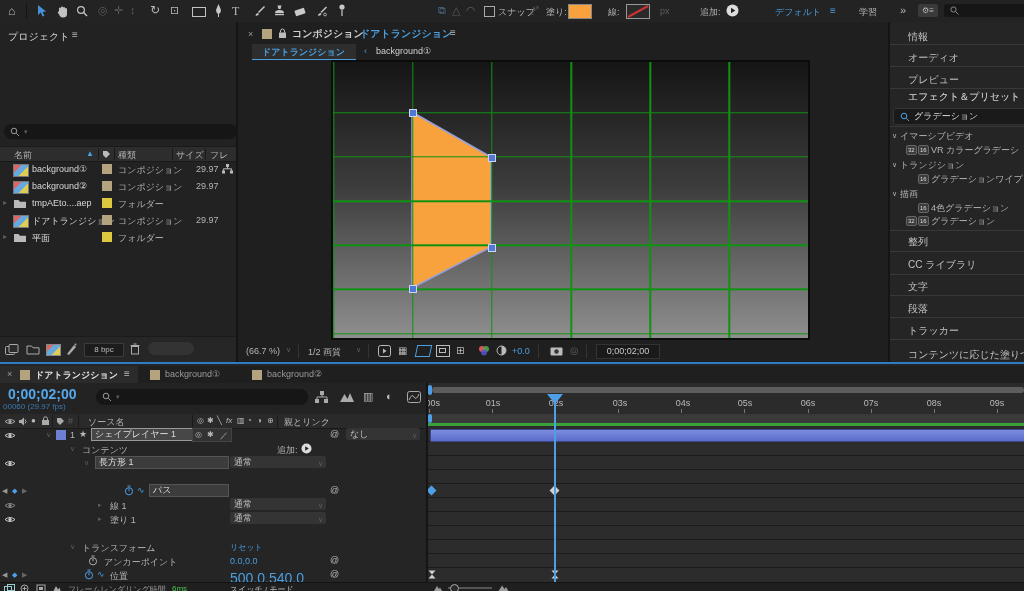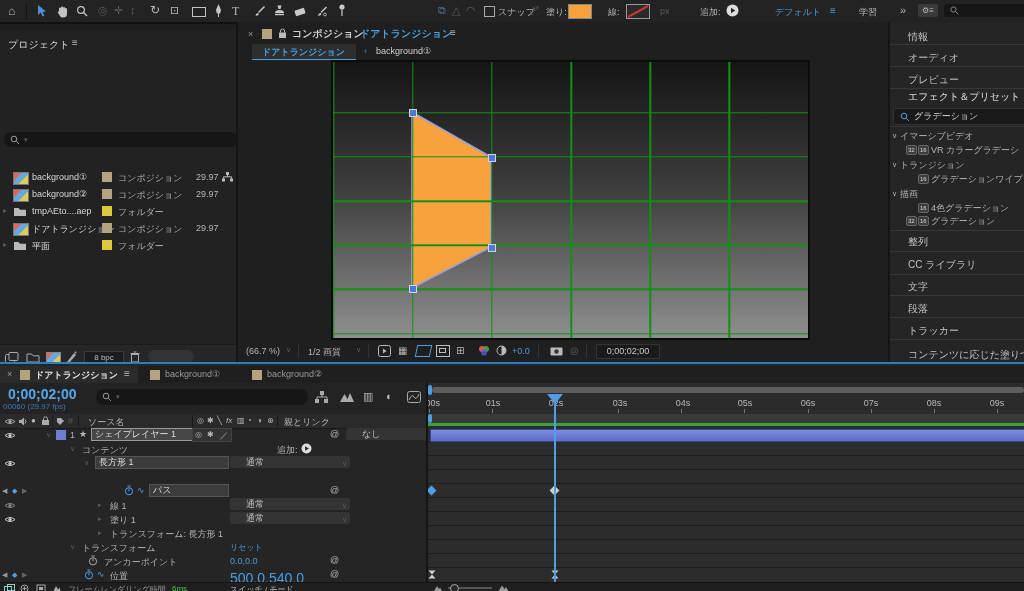--- a/index.html
+++ b/index.html
@@ -6,21 +6,21 @@
   #app{position:relative;width:1024px;height:591px;background:#1e1e1e;overflow:hidden;
        font-family:"Liberation Sans","DejaVu Sans",sans-serif;font-size:10px;color:#c8c8c8;}
   .abs{position:absolute;}
   .t{white-space:nowrap;font-size:10px;color:#c3c3c3;}
   .t9{white-space:nowrap;font-size:9px;color:#b5b5b5;}
   .blue{color:#4A9FE0;}
   .dim{color:#5d5d5d;}
   .panel{background:#252525;}
   .hairline{background:#383838;height:1px;}
   .vline{background:#151515;width:2px;}
-  .dd{background:#343434;border-radius:2px;color:#c0c0c0;font-size:9px;line-height:12px;padding:0 16px;}
+  .dd{background:#343434;border-radius:2px;color:#c0c0c0;font-size:9px;line-height:12px;padding:0 4px;}
   .namebox{background:#3c3c3c;border:1px solid #555;font-size:9px;line-height:11px;color:#ddd;padding:0 3px;white-space:nowrap;overflow:hidden;}
   .searchbox{background:#161616;border-radius:8px;display:flex;align-items:center;padding:0 6px;gap:4px;}
   .chip{width:10px;height:10px;display:inline-block;}
   .badge{background:#3c3c3c;border:1px solid #666;border-radius:2px;color:#ddd;font-size:6px;line-height:8px;padding:0 1px;display:inline-block;}
   .rowline{background:#1c1c1c;height:1px;}
   .glyph{color:#b8b8b8;}
   .kf{position:absolute;width:7px;height:7px;transform:rotate(45deg);}
   svg{display:block;}
 </style>
 </head>
@@ -121,33 +121,49 @@
     <div class="abs searchbox" style="left:944px;top:4px;width:74px;height:13px;border-radius:3px;">
       <span>
           <svg width="9" height="9">
             <circle cx="3.5" cy="3.5" r="2.6" fill="none" stroke="#888"></circle>
             <line x1="5.6" y1="5.6" x2="8.5" y2="8.5" stroke="#888"></line>
           </svg>
         </span>
     </div>
   </div>
 
-  <div class="abs panel" style="left:0;top:30px;width:236px;height:340px;background:#222;padding-left:6px;">
+  <div class="abs panel" style="left:0;top:22px;width:236px;height:340px;background:#222;padding-left:6px;">
     <div class="abs t" style="left:8px;top:8px;color:#d5d5d5;">プロジェクト</div>
     <div class="abs glyph" style="left:72px;top:7px;">≡</div>
     <div class="abs searchbox" style="left:4px;top:102px;width:222px;height:15px;">
       <span>
           <svg width="10" height="10">
             <circle cx="4" cy="4" r="2.8" fill="none" stroke="#999"></circle>
             <line x1="6.2" y1="6.2" x2="9" y2="9" stroke="#999"></line>
           </svg>
         </span>
       <span class="dim" style="font-size:7px;">▾</span>
     </div>
 
+    <div class="abs" style="left:0;top:124px;width:236px;height:14px;background:#2d2d2d;border-top:1px solid #1a1a1a;border-bottom:1px solid #1a1a1a;">
+      <span class="abs t9" style="left:14px;top:2px;">名前</span>
+      <span class="abs" style="left:86px;top:2px;color:#4A9FE0;font-size:8px;">▲</span>
+      <span class="abs" style="left:102px;top:3px;">
+          <svg width="9" height="9">
+            <path d="M1 1 h4 l3 3 -4 4 -3 -3 Z" fill="#bbb"></path>
+          </svg>
+        </span>
+      <span class="abs t9" style="left:118px;top:2px;">種類</span>
+      <span class="abs t9" style="left:176px;top:2px;">サイズ</span>
+      <span class="abs t9" style="left:210px;top:2px;">フレ</span>
+      <div class="abs" style="left:98px;top:1px;width:1px;height:12px;background:#1a1a1a;"></div>
+      <div class="abs" style="left:114px;top:1px;width:1px;height:12px;background:#1a1a1a;"></div>
+      <div class="abs" style="left:172px;top:1px;width:1px;height:12px;background:#1a1a1a;"></div>
+      <div class="abs" style="left:205px;top:1px;width:1px;height:12px;background:#1a1a1a;"></div>
+    </div>
 
     <div class="abs" style="left:0;top:139px;width:236px;height:17px;">
       <span class="abs" style="left:13px;top:3px;width:14px;height:11px;background:linear-gradient(135deg,#d66 0 30%,#6ad 30% 62%,#dc5 62%);border:1px solid #777;"></span>
       <span class="abs t9" style="left:32px;top:3px;color:#d8d8d8;">background①</span>
       <span class="abs chip" style="left:102px;top:3px;background:#b3a37f;"></span>
       <span class="abs t9" style="left:118px;top:3px;">コンポジション</span>
       <span class="abs t9" style="left:196px;top:3px;">29.97</span>
       <span class="abs" style="left:222px;top:3px;">
           <svg width="11" height="10">
             <rect x="4" y="0" width="3" height="3" fill="#bbb"></rect>
@@ -553,24 +569,20 @@
           <svg width="12" height="9">
             <path d="M1 4.5 Q6 0.5 11 4.5 Q6 8.5 1 4.5 Z" fill="none" stroke="#ccc"></path>
             <circle cx="6" cy="4.5" r="1.6" fill="#ccc"></circle>
           </svg>
         </span>
       <span class="abs dim" style="left:98px;top:3px;font-size:7px;">▸</span>
       <span class="abs t9" style="left:110px;top:2px;">塗り 1</span>
       <span class="abs dd" style="left:230px;top:0;width:88px;height:12px;"><span>通常</span><span class="abs dim" style="right:3px;top:2px;font-size:7px;">∨</span></span>
     </div>
 
-    <div class="abs" style="left:0;top:162px;width:426px;height:14px;">
-      <span class="abs dim" style="left:98px;top:3px;font-size:7px;">▸</span>
-      <span class="abs t9" style="left:110px;top:2px;">トランスフォーム: 長方形 1</span>
-    </div>
 
     <div class="abs" style="left:0;top:176px;width:426px;height:14px;">
       <span class="abs dim" style="left:70px;top:3px;font-size:7px;">∨</span>
       <span class="abs t9" style="left:82px;top:2px;">トランスフォーム</span>
       <span class="abs" style="left:230px;top:2px;font-size:8px;color:#4A9FE0;">リセット</span>
     </div>
 
     <div class="abs" style="left:0;top:190px;width:426px;height:14px;">
       <span class="abs" style="left:88px;top:1px;">
           <svg width="10" height="11">

